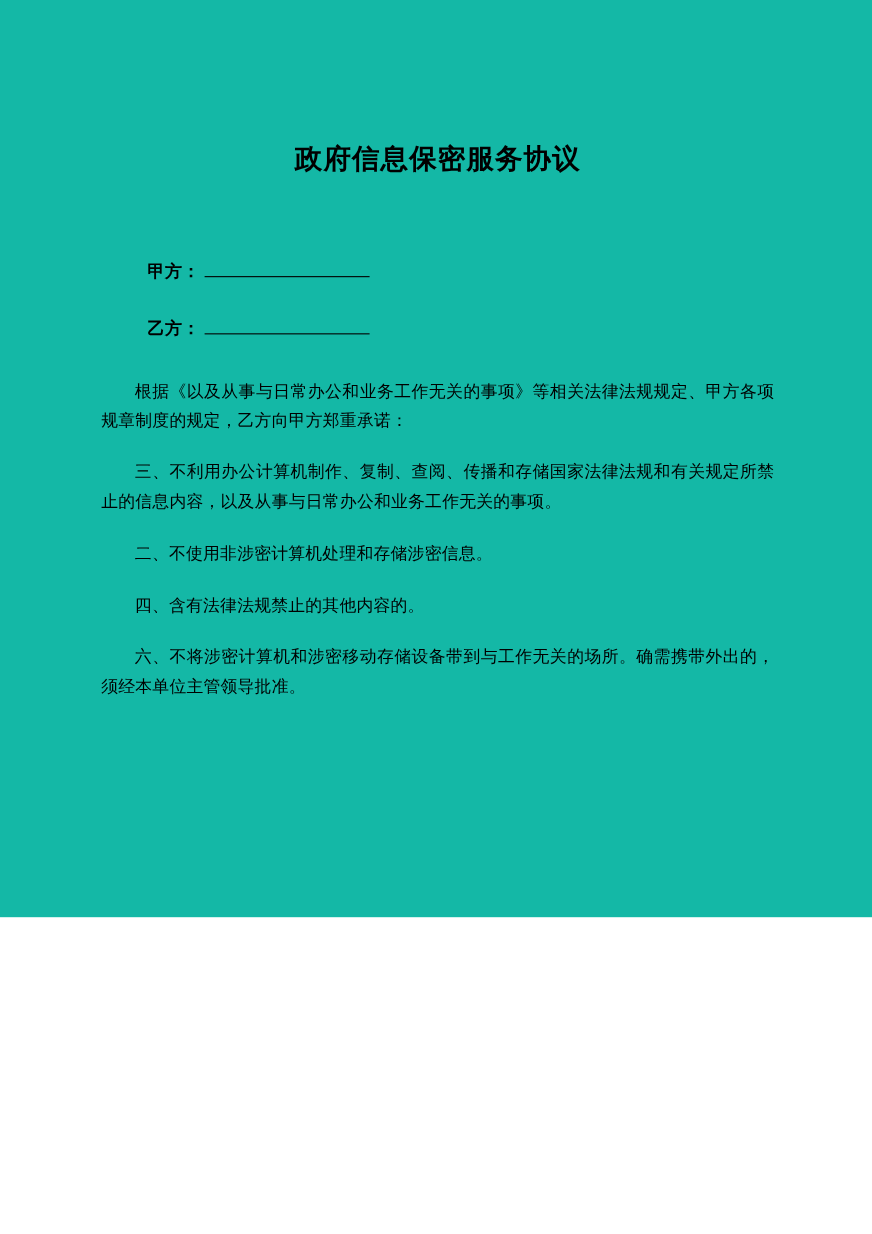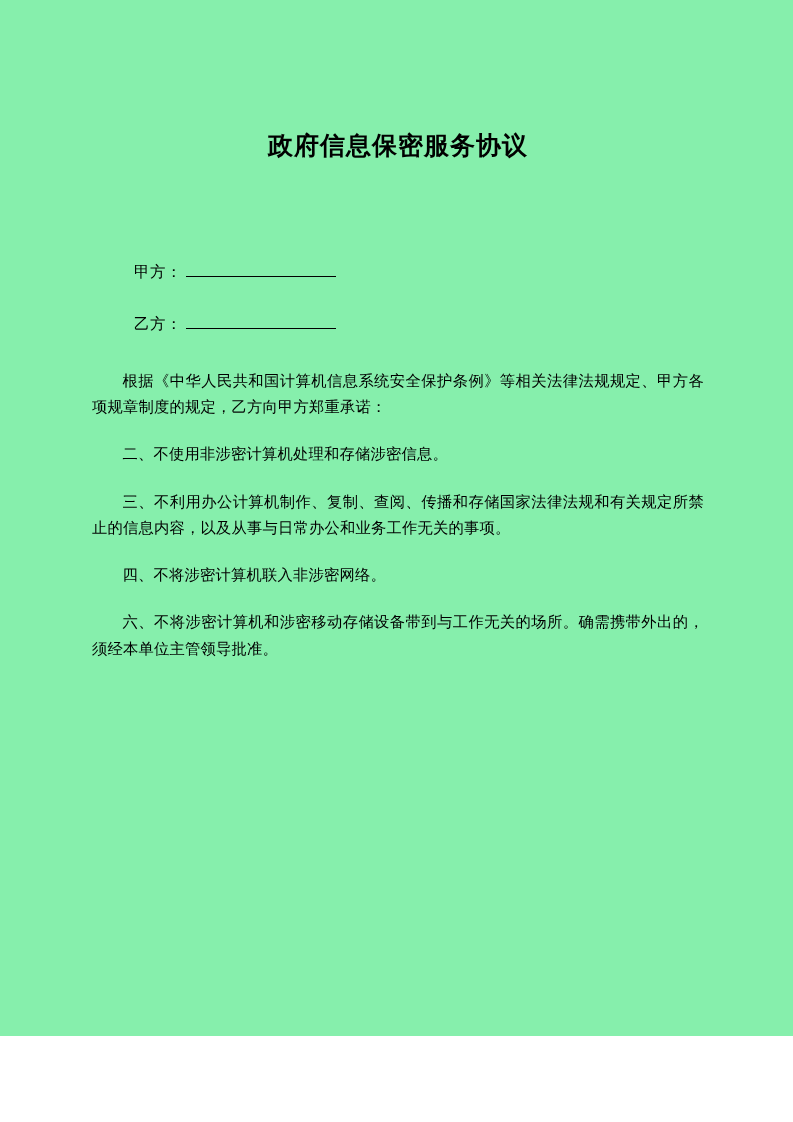--- a/index.html
+++ b/index.html
@@ -7,43 +7,44 @@
     padding: 0;
     background: #ffffff;
   }
   body {
     font-family: "Liberation Sans", "DejaVu Sans", sans-serif;
     color: #000000;
   }
   .page {
     position: relative;
     width: 793px;
-    height: 1036px;
+    height: 834px;
     margin: 0 auto;
-    background: #86efac;
+    background: #14b8a6;
     overflow: hidden;
     box-sizing: border-box;
   }
   .content {
     position: absolute;
     left: 92px;
     top: 0;
     width: 612px;
   }
   .doc-title {
     margin: 0;
     padding-top: 128px;
     text-align: center;
     font-size: 25px;
     font-weight: bold;
     letter-spacing: 1px;
     line-height: 1.4;
   }
   .party-block {
-    margin-top: 96px;
+    margin-top: 72px;
+    font-weight: bold;
   }
   .party-line {
     font-size: 15.5px;
     line-height: 1.7;
     margin-bottom: 26px;
     padding-left: 42px;
     letter-spacing: 0.5px;
   }
   .blank-line {
     display: inline-block;
@@ -84,22 +85,22 @@
 
     <div class="party-block">
       <div class="party-line">
         <span>甲方：</span><span class="blank-line"></span>
       </div>
       <div class="party-line">
         <span>乙方：</span><span class="blank-line"></span>
       </div>
     </div>
 
-    <p class="para first">根据《中华人民共和国计算机信息系统安全保护条例》等相关法律法规规定、甲方各项规章制度的规定，乙方向甲方郑重承诺：</p>
+    <p class="para first">根据《以及从事与日常办公和业务工作无关的事项》等相关法律法规规定、甲方各项规章制度的规定，乙方向甲方郑重承诺：</p>
+    <p class="para">三、不利用办公计算机制作、复制、查阅、传播和存储国家法律法规和有关规定所禁止的信息内容，以及从事与日常办公和业务工作无关的事项。</p>
     <p class="para">二、不使用非涉密计算机处理和存储涉密信息。</p>
-    <p class="para">三、不利用办公计算机制作、复制、查阅、传播和存储国家法律法规和有关规定所禁止的信息内容，以及从事与日常办公和业务工作无关的事项。</p>
-    <p class="para">四、不将涉密计算机联入非涉密网络。</p>
+    <p class="para">四、含有法律法规禁止的其他内容的。</p>
     <p class="para">六、不将涉密计算机和涉密移动存储设备带到与工作无关的场所。确需携带外出的，须经本单位主管领导批准。</p>
 
   </div>
 
   <div class="page-number">1</div>
 </div>
 
 </body></html>

